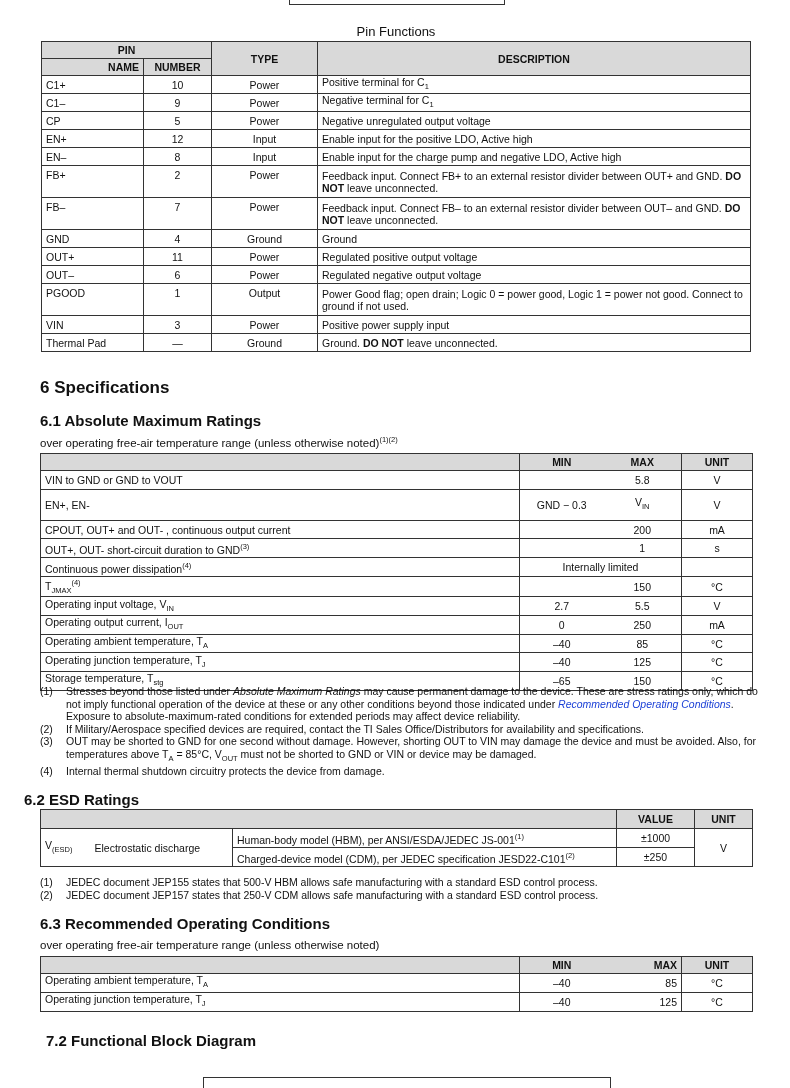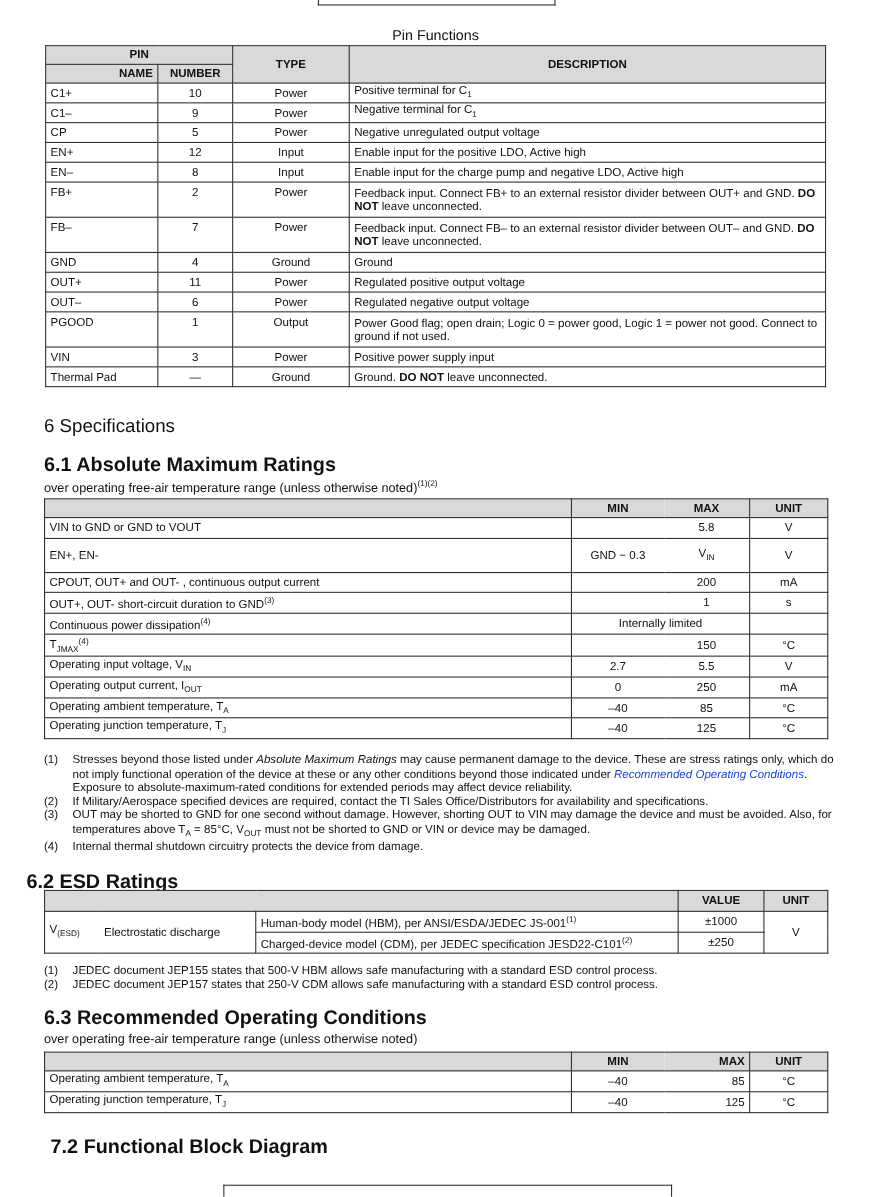--- a/index.html
+++ b/index.html
@@ -8,22 +8,22 @@
   .abs { position:absolute; }
   .topbox { left:289px; top:-10px; width:214px; height:14px; border:1.5px solid #333; border-top:none; }
   .botbox { left:203px; top:1077px; width:406px; height:30px; border:1.5px solid #333; border-bottom:none; }
   .tbl-caption { font-weight:normal; font-size:13px; text-align:center; }
   table { border-collapse:collapse; position:absolute; font-size:10.5px; }
   td, th { border:1px solid #333; padding:0 4px; line-height:12px; vertical-align:middle; }
   th { background:#d9d9d9; font-weight:bold; font-size:10.5px; }
   .c { text-align:center; }
   .r { text-align:right; }
   .l { text-align:right; }
-  .h1 { font-weight:normal; font-size:17px; }
-  .h2 { font-weight:bold; font-size:18px; }
+  .h1 { font-weight:bold; font-size:17px; }
+  .h2 { font-weight:bold; font-size:15px; }
   .sub { font-size:11.5px; }
   sub, sup { font-size:7.5px; }
   .notes { font-size:10.5px; line-height:12.5px; }
   .notes .row { display:flex; }
   .notes .num { width:26px; flex:none; }
   .notes .txt { flex:1; }
   .link { color:#1a3fd6; font-style:italic; }
   b { font-weight:bold; }
 </style>
 </head>
@@ -203,20 +203,26 @@
     <td class="c" style="border-right:none">–40</td>
     <td class="c" style="border-left:none">85</td>
     <td class="c">°C</td>
   </tr>
   <tr style="height:18.7px">
     <td><span>Operating junction temperature, T</span><sub>J</sub></td>
     <td class="c" style="border-right:none">–40</td>
     <td class="c" style="border-left:none">125</td>
     <td class="c">°C</td>
   </tr>
+  <tr style="height:18.7px">
+    <td><span>Storage temperature, T</span><sub>stg</sub></td>
+    <td class="c" style="border-right:none">–65</td>
+    <td class="c" style="border-left:none">150</td>
+    <td class="c">°C</td>
+  </tr>
 </tbody>
   </table>
 
 <div class="abs notes" style="left:40px; top:685px; width:720px;">
   <div class="row">
     <span class="num">(1)</span>
     <span class="txt"><span>Stresses beyond those listed under </span><i>Absolute Maximum Ratings</i><span> may cause permanent damage to the device. These are stress ratings only, which do not imply functional operation of the device at these or any other conditions beyond those indicated under </span><a class="link">Recommended Operating Conditions</a><span>. Exposure to absolute-maximum-rated conditions for extended periods may affect device reliability.</span></span>
   </div>
   <div class="row">
     <span class="num">(2)</span>

